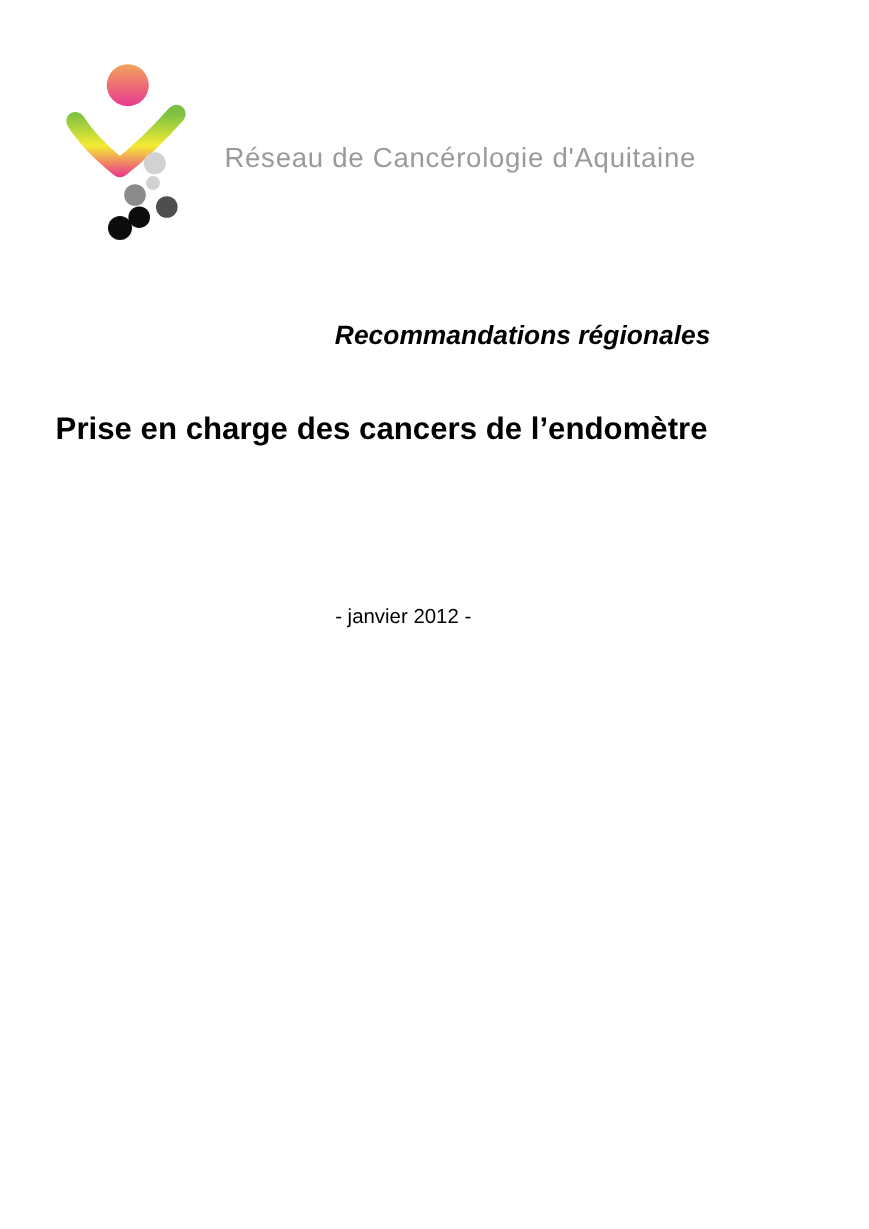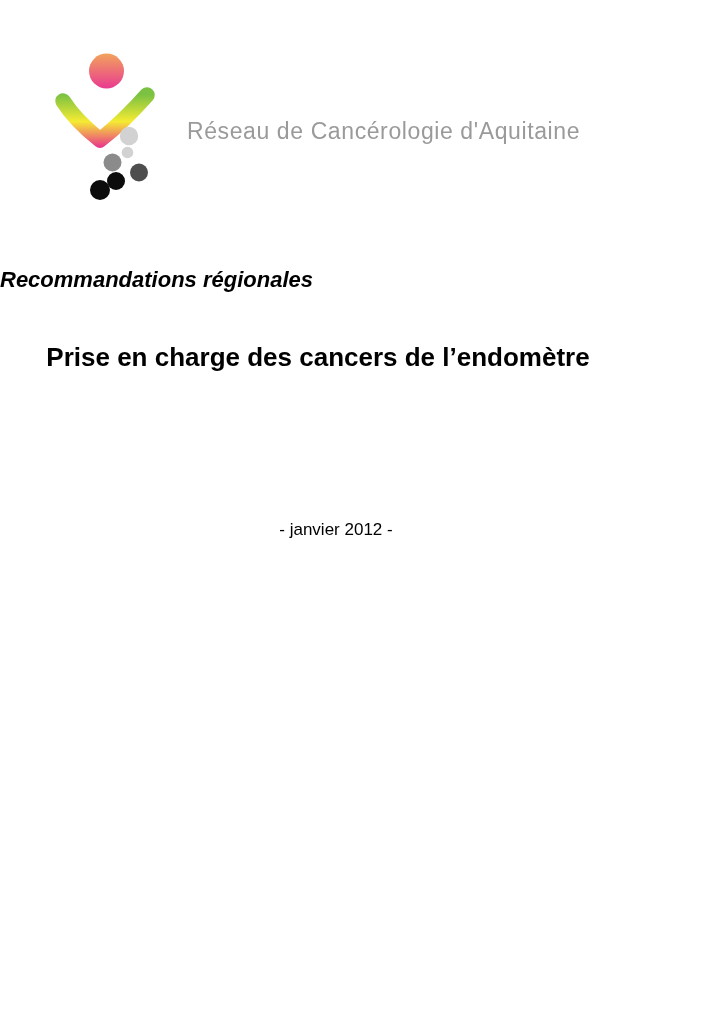--- a/index.html
+++ b/index.html
@@ -22,21 +22,21 @@
     letter-spacing: 0.6px;
     font-weight: 400;
     color: #9a9a9a;
     white-space: nowrap;
   }
   .subtitle {
     position: absolute;
     left: 0;
     top: 269px;
     width: 592px;
-    text-align: left;
+    text-align: right;
     font-size: 22px;
     line-height: 22px;
     font-weight: bold;
     font-style: italic;
     color: #000000;
   }
   .title {
     position: absolute;
     left: 0;
     top: 344px;
@@ -50,21 +50,20 @@
   .date-line {
     position: absolute;
     left: 0;
     top: 505px;
     width: 672px;
     text-align: center;
     font-size: 17px;
     line-height: 17px;
     font-weight: 400;
     color: #000000;
-    margin-top: 16px;
   }
 </style>
 </head>
 <body>
 
 <div class="page">
 
   <div class="logo-block">
     <svg class="logo-icon" viewBox="0 0 120 160" width="120" height="160" xmlns="http://www.w3.org/2000/svg" aria-hidden="true">
       <defs>

